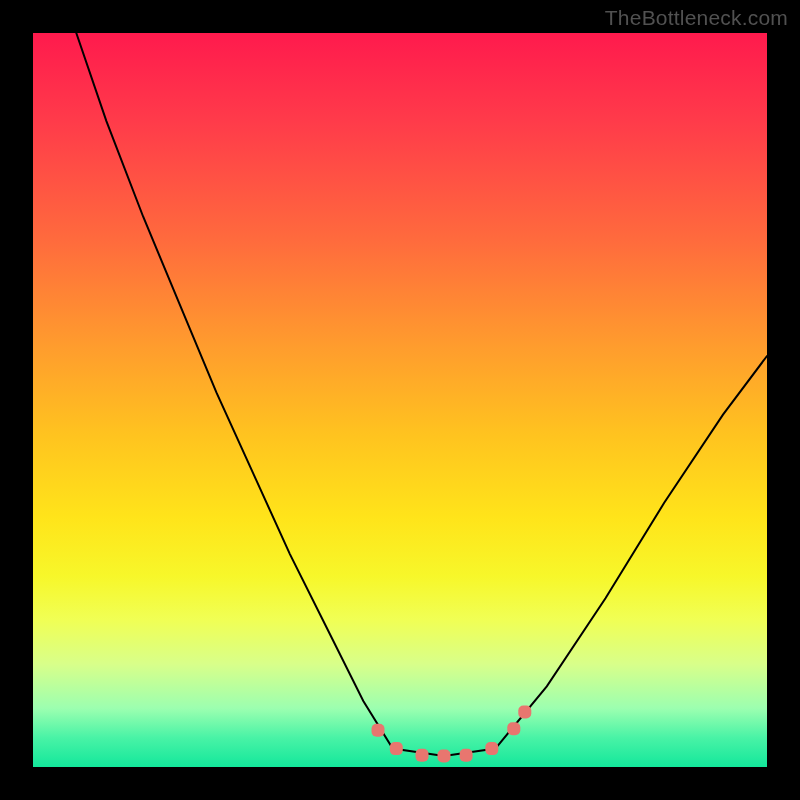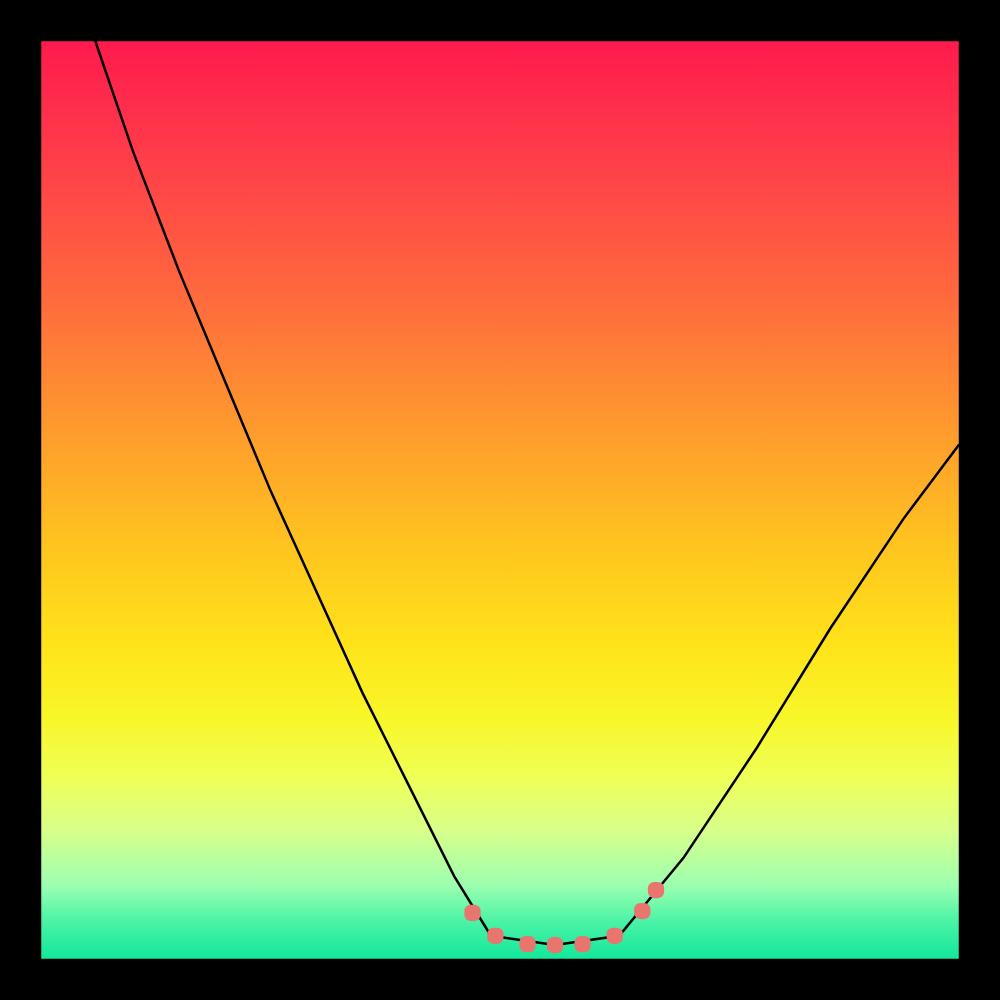--- a/index.html
+++ b/index.html
@@ -68,20 +68,21 @@
   .marker {
     fill: #e8766f;
     stroke: none;
   }
 </style>
 </head>
 <body>
 
 <div class="frame">
 
+  <div class="watermark">TheBottleneck.com</div>
 
   <div class="plot-area">
     <svg class="overlay" viewBox="0 0 734 734">
       <path id="curve-path" class="curve" d="M 43.3 0.0 L 73.4 88.1 L 110.1 183.5 L 146.8 271.6 L 183.5 359.7 L 220.2 440.4 L 256.9 521.1 L 293.6 594.5 L 330.3 667.9 L 359.7 715.6 L 359.7 715.6 L 411.0 723.0 L 462.4 715.6 L 462.4 715.6 L 513.8 653.3 L 572.5 565.2 L 631.2 469.8 L 690.0 381.7 L 734.0 323.0"></path>
       <g id="marker-layer">
           <rect x="338.5" y="690.8" width="13" height="13" rx="5" ry="5" class="marker"></rect>
           <rect x="356.8" y="709.1" width="13" height="13" rx="5" ry="5" class="marker"></rect>
           <rect x="382.5" y="715.8" width="13" height="13" rx="5" ry="5" class="marker"></rect>
           <rect x="404.5" y="716.5" width="13" height="13" rx="5" ry="5" class="marker"></rect>
           <rect x="426.6" y="715.8" width="13" height="13" rx="5" ry="5" class="marker"></rect>

